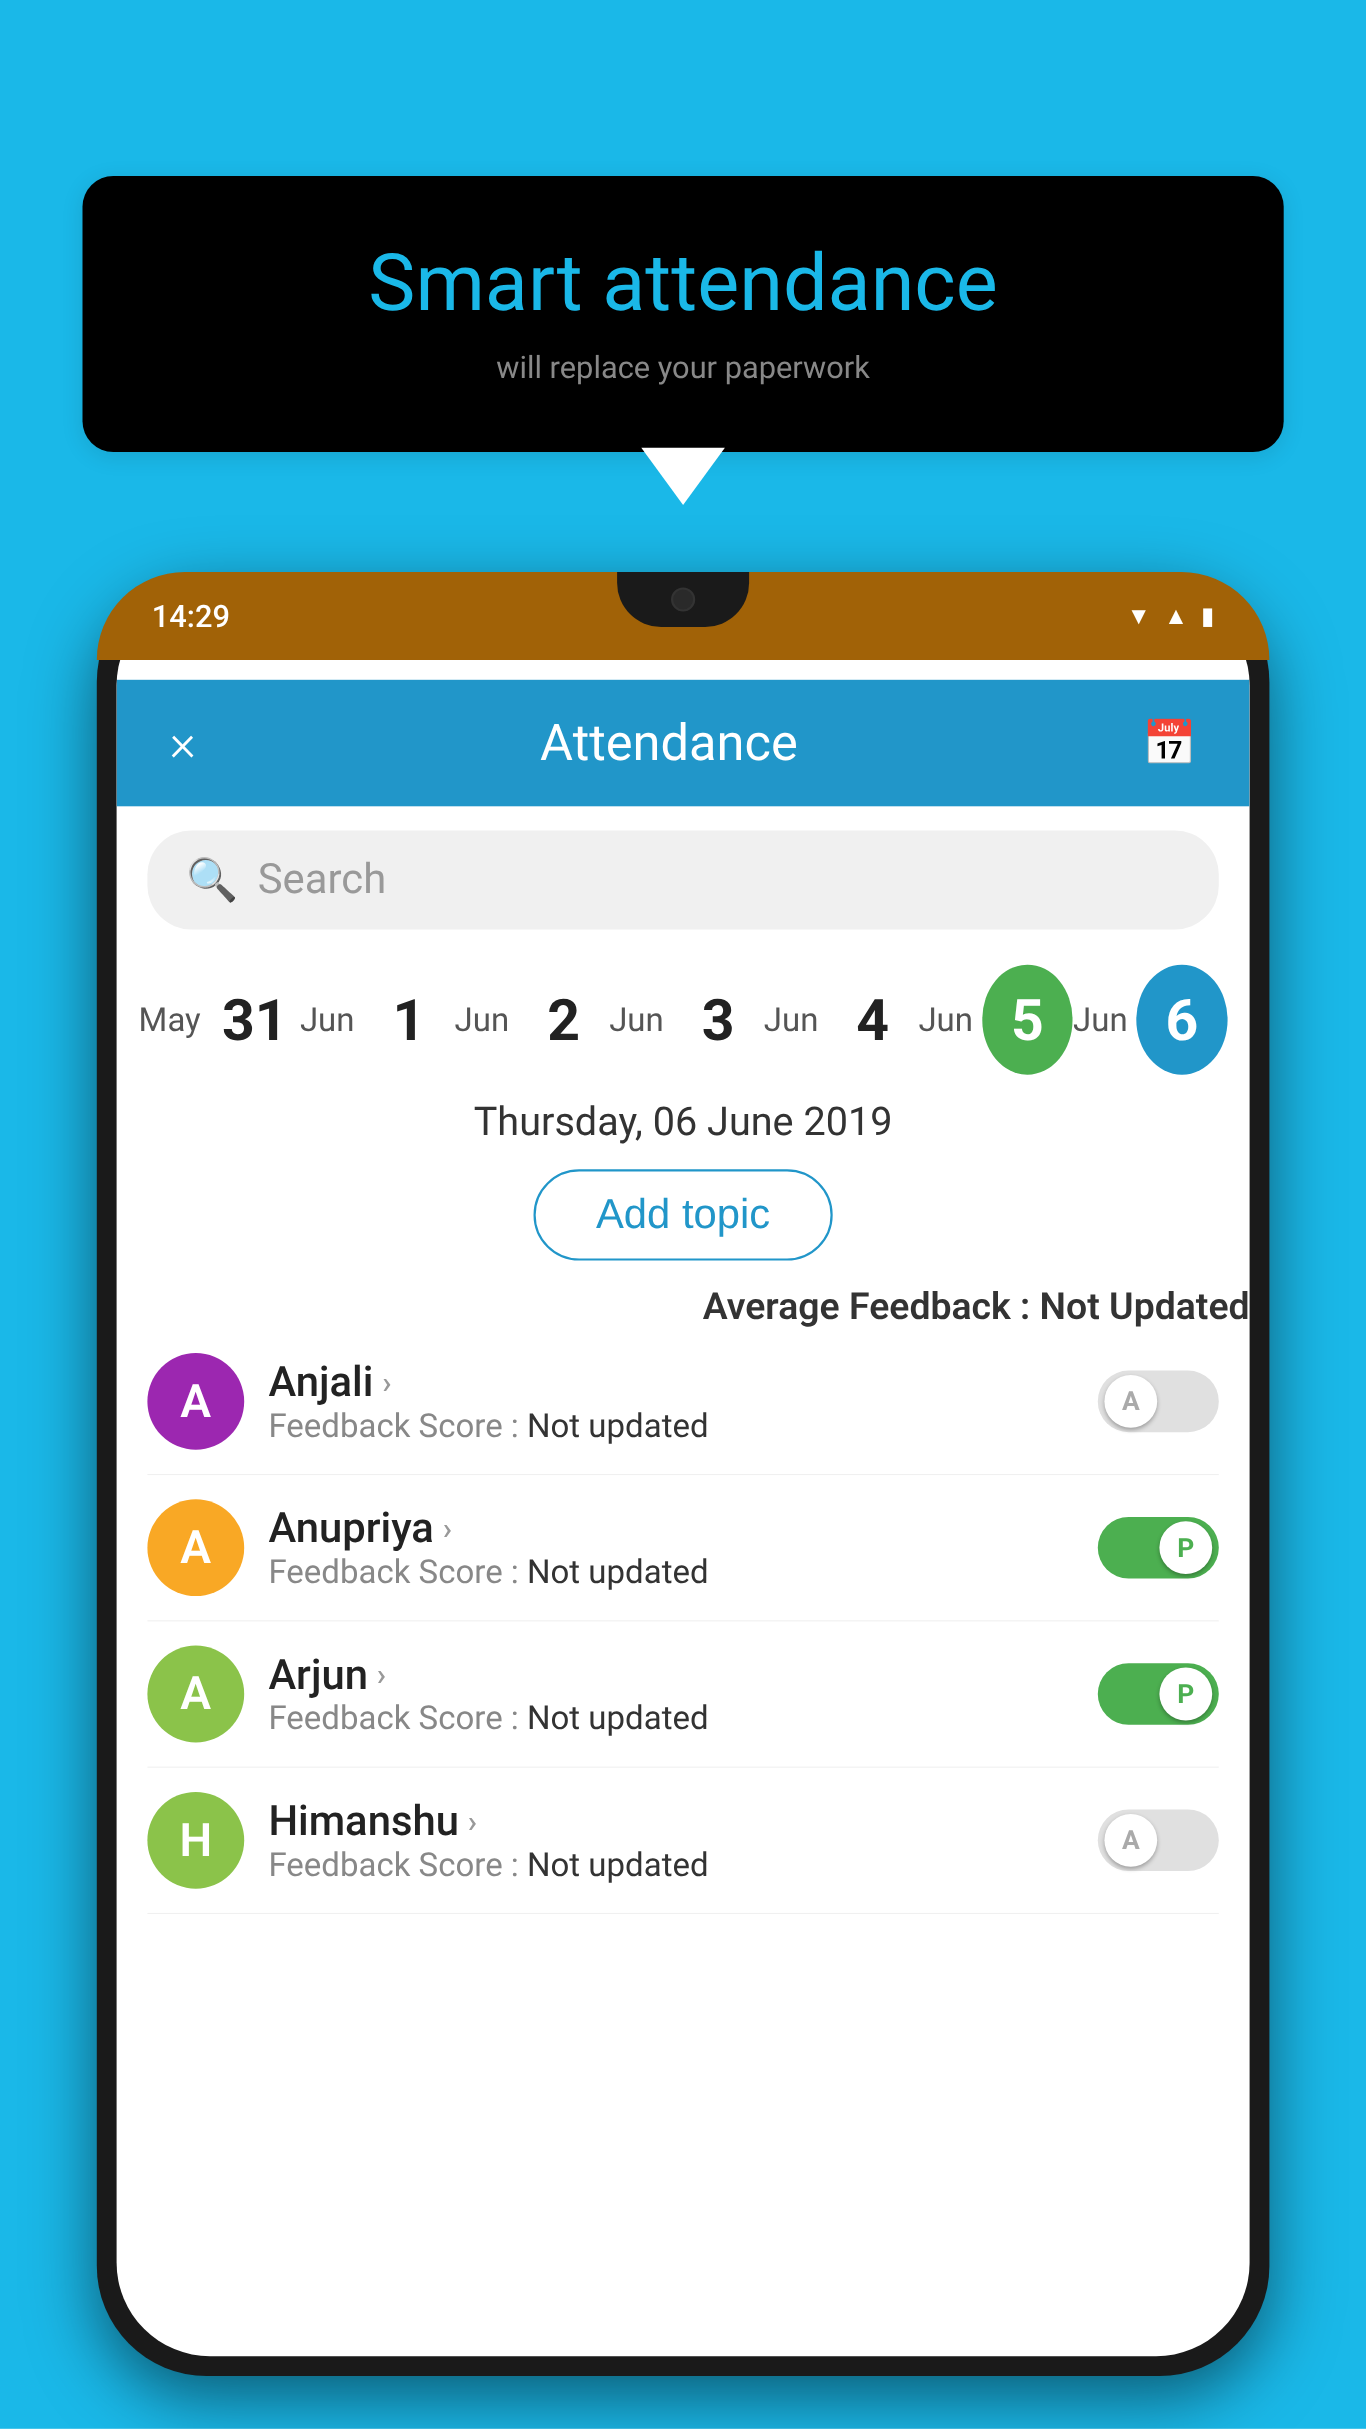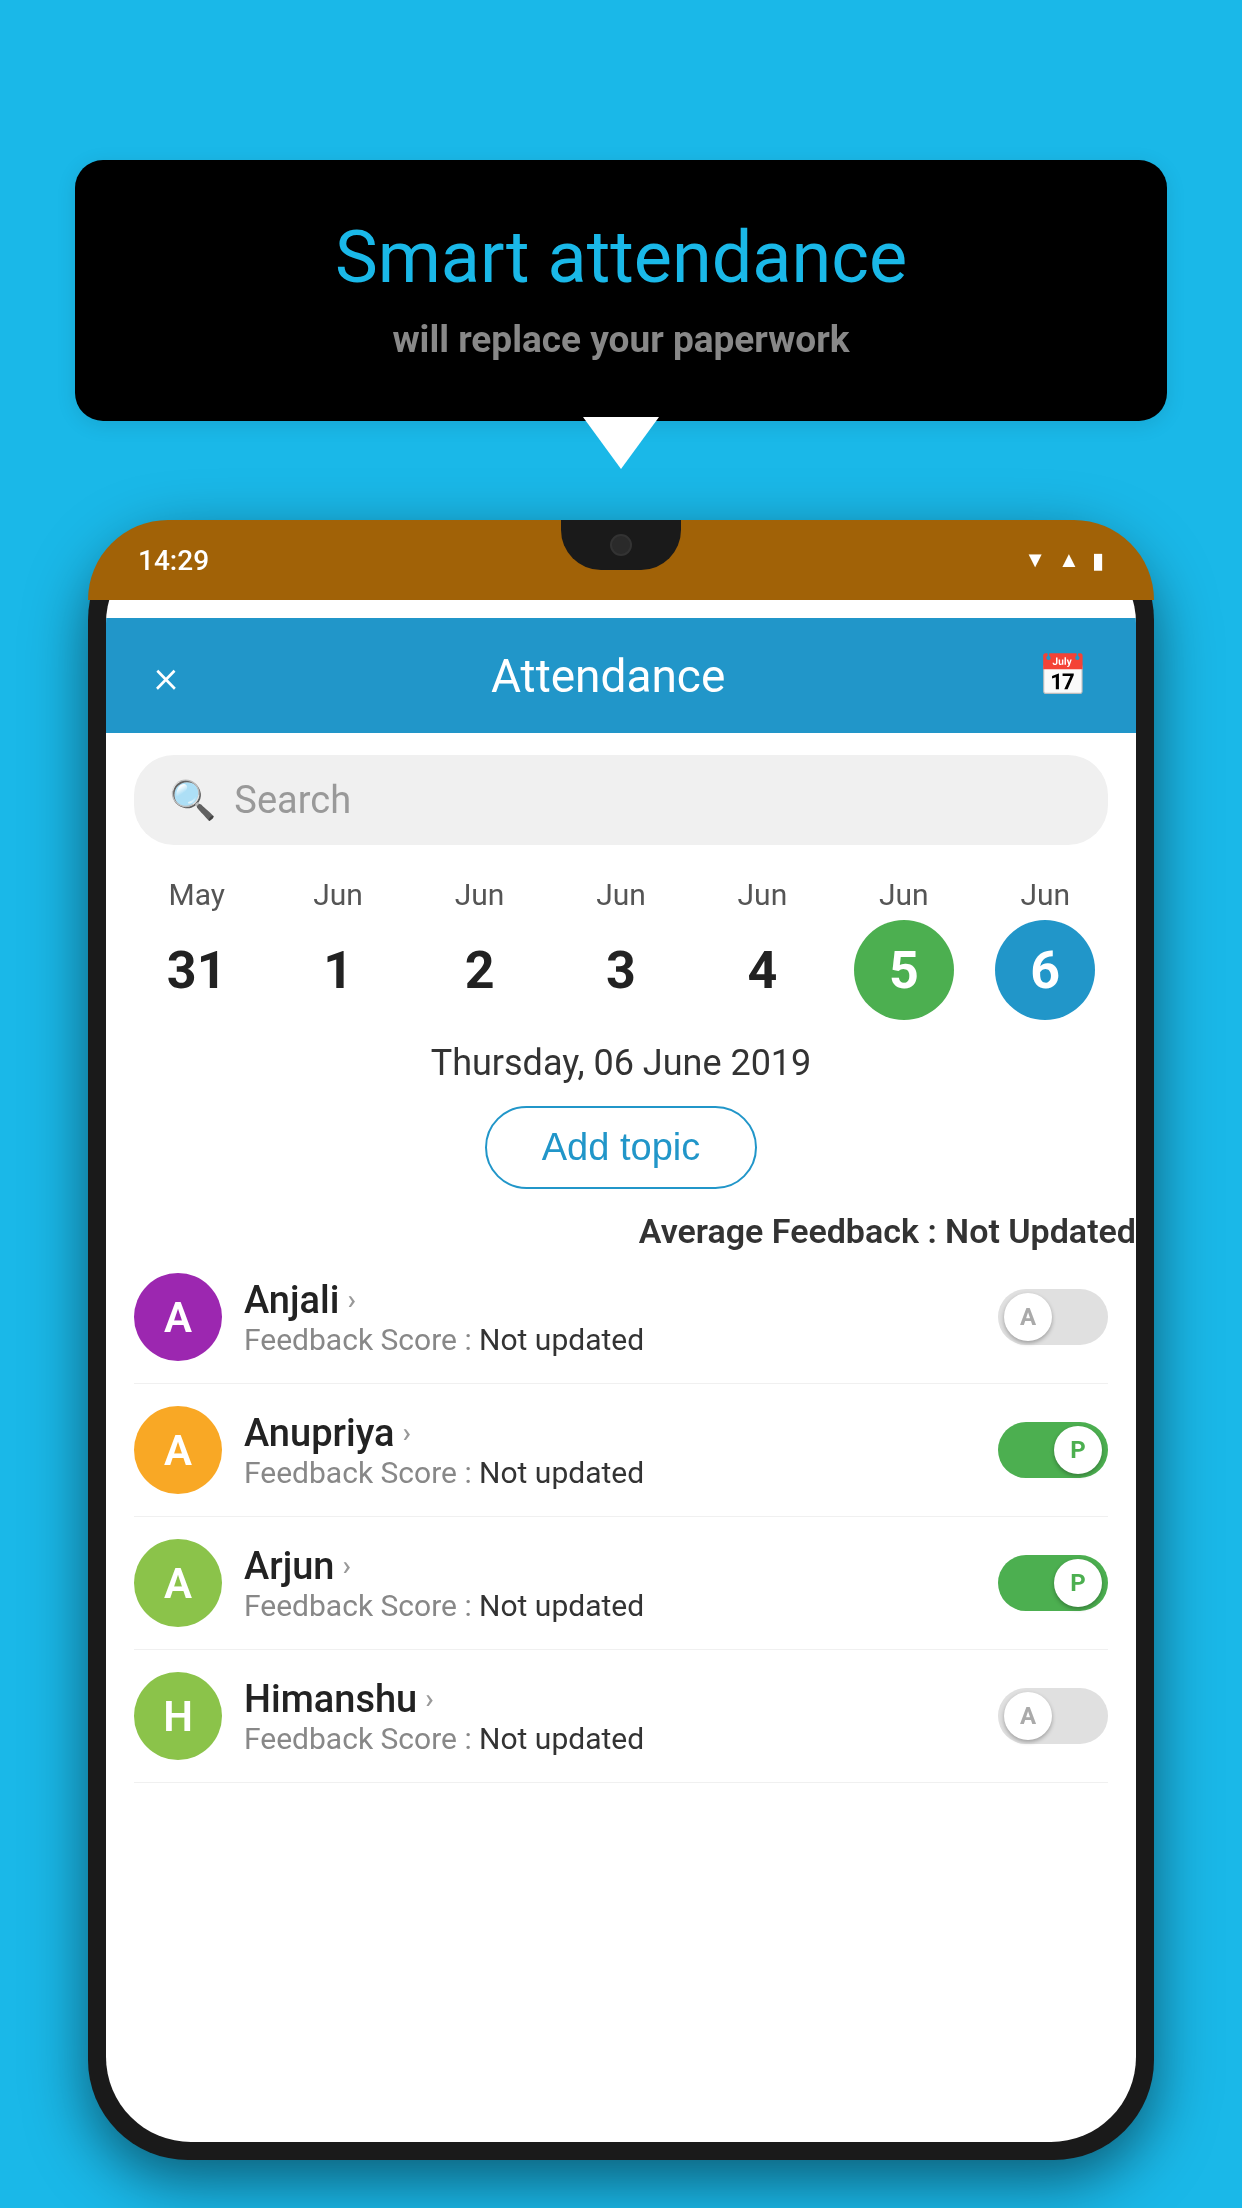--- a/index.html
+++ b/index.html
@@ -36,23 +36,23 @@
       border-right: 38px solid transparent;
       border-top: 52px solid white;
     }
     .bubble-title {
       font-size: 72px;
       color: #1ab8e8;
       font-weight: 400;
       margin-bottom: 18px;
     }
     .bubble-subtitle {
-      font-size: 37px;
+      font-size: 28px;
       color: #888;
-      font-weight: 700;
+      font-weight: 400;
     }
 
     
     .phone-container {
       position: absolute;
       top: 520px;
       left: 88px;
       right: 88px;
       bottom: 0;
     }
@@ -176,21 +176,21 @@
 
     
     .date-row {
       display: flex;
       align-items: flex-end;
       justify-content: space-around;
       padding: 10px 20px 0;
     }
     .date-cell {
       display: flex;
-      flex-direction: column;
+      flex-direction: row;
       align-items: center;
       gap: 8px;
       min-width: 130px;
     }
     .date-month {
       font-size: 30px;
       color: #555;
     }
     .date-num {
       font-size: 52px;

